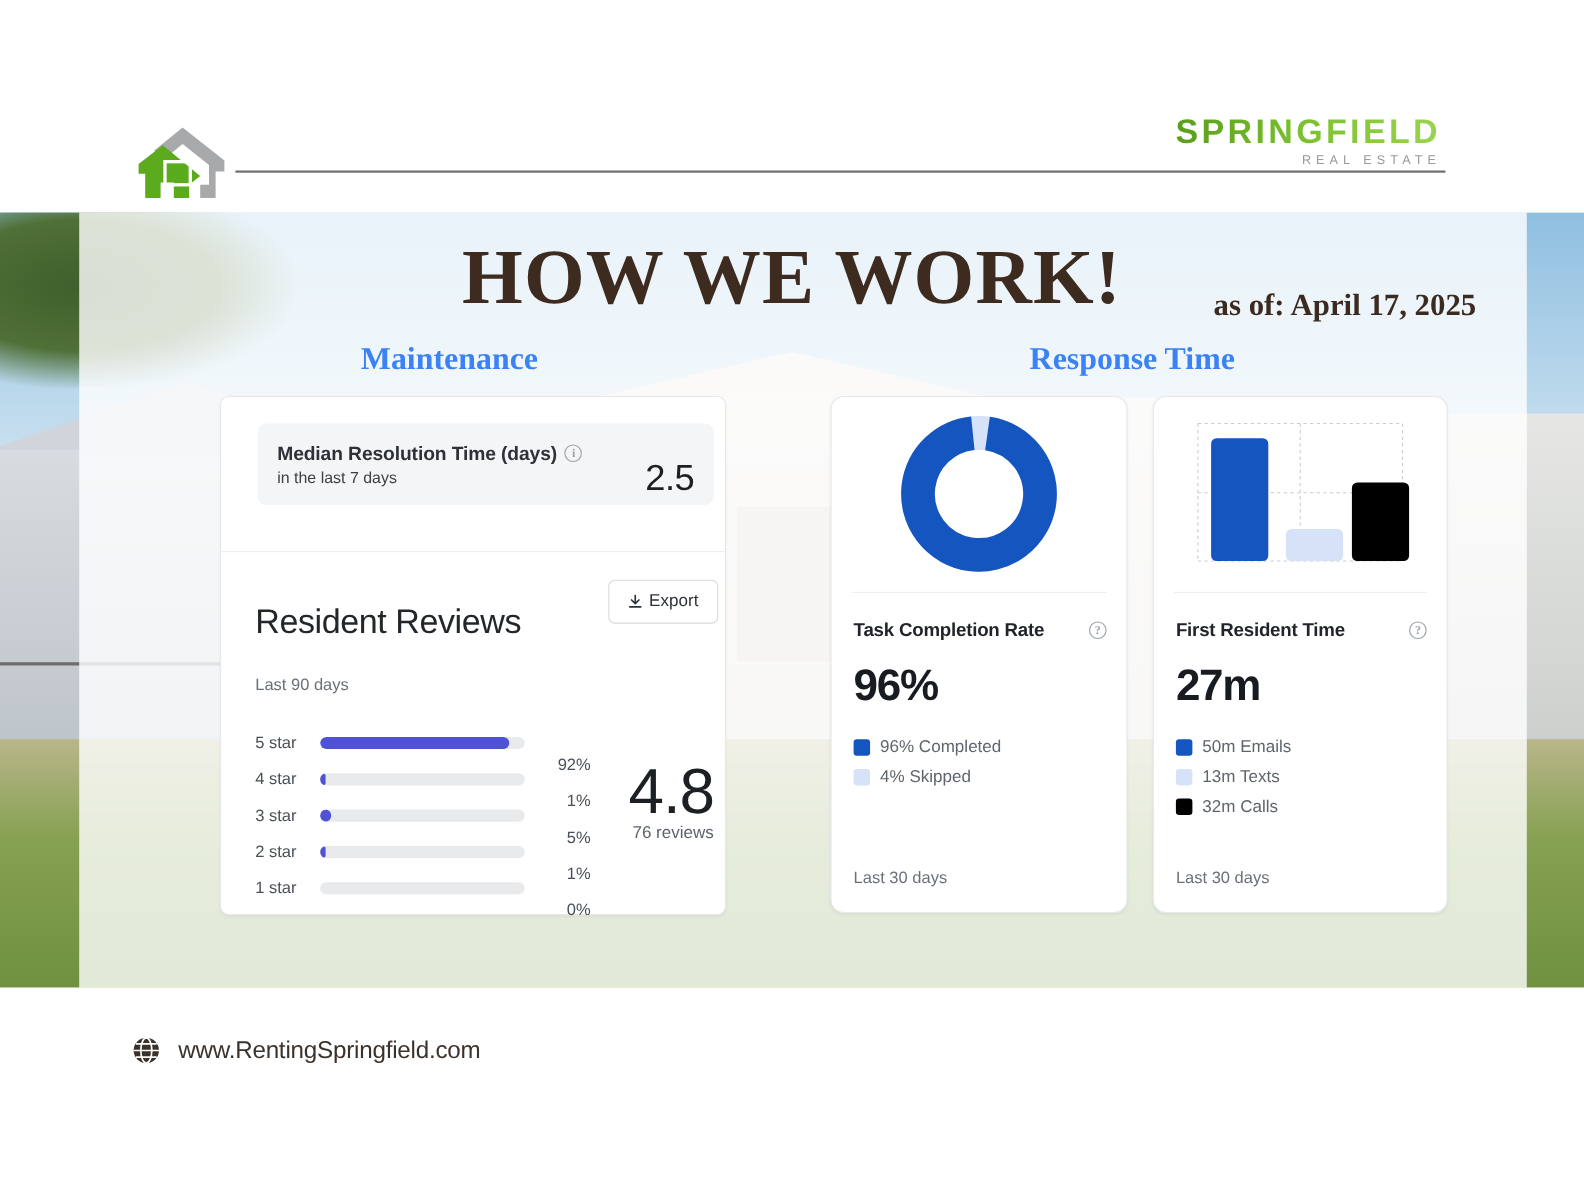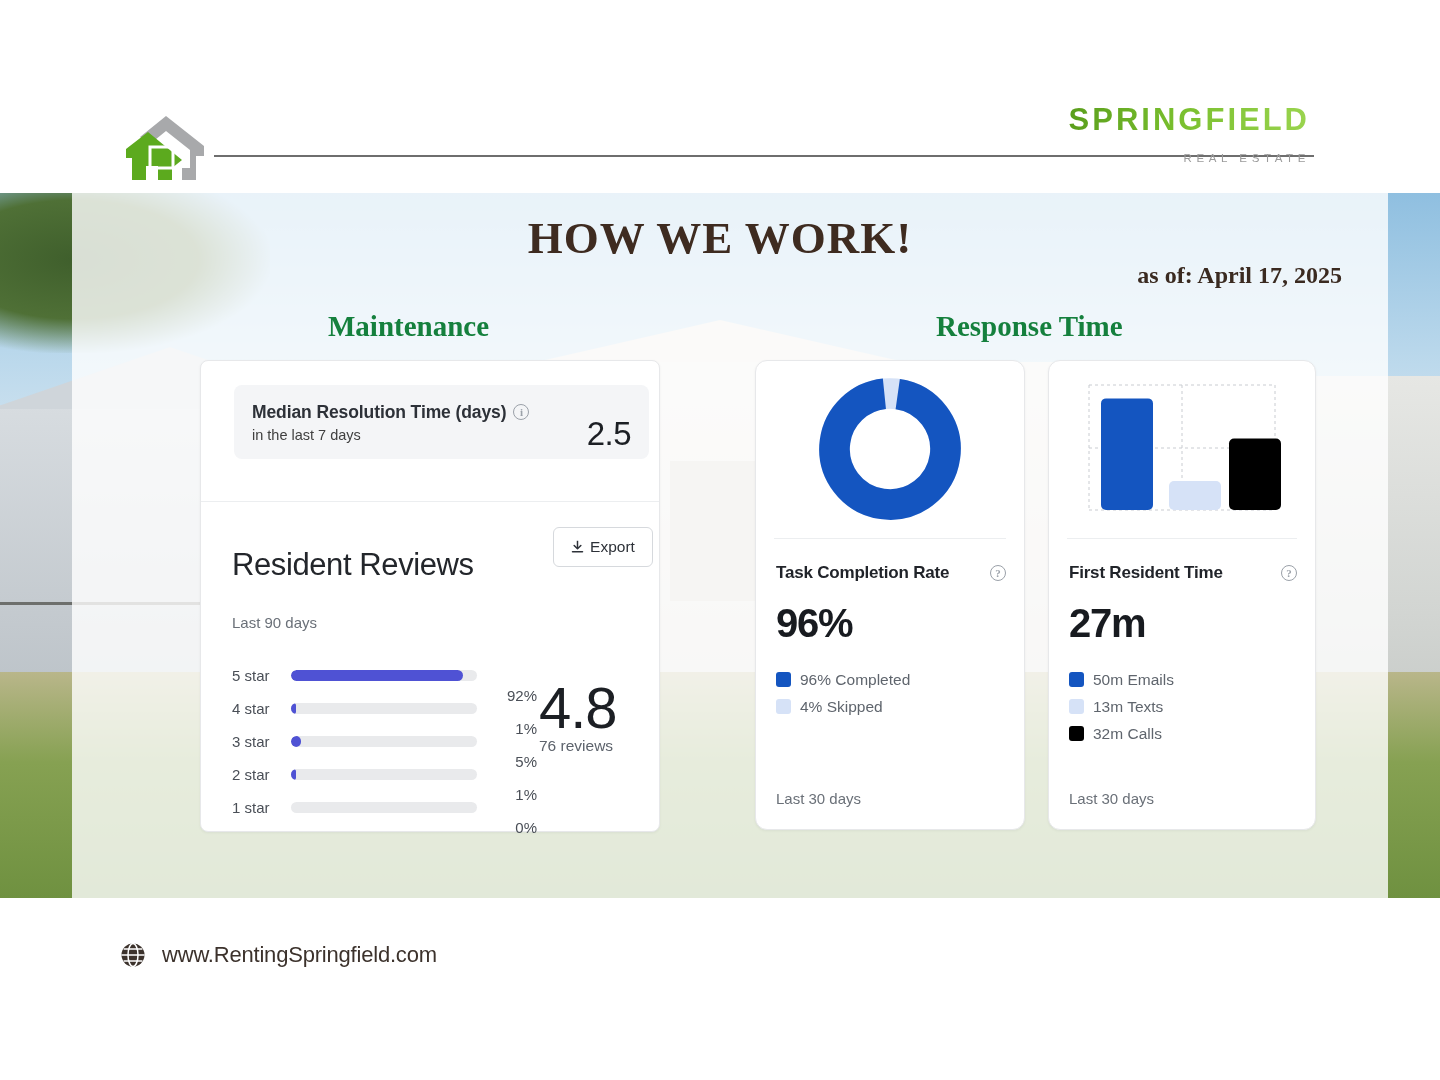--- a/index.html
+++ b/index.html
@@ -57,21 +57,21 @@
     font-size: 31px;
     font-weight: 700;
     letter-spacing: 3.0px;
     background: linear-gradient(90deg, #5a9e1c 0%, #79bf2e 45%, #9ad44f 100%);
     -webkit-background-clip: text;
     background-clip: text;
     color: transparent;
     white-space: nowrap;
   }
   .brand-sub {
-    margin-top: 18px;
+    margin-top: 6px;
     font-size: 11.5px;
     font-weight: 400;
     letter-spacing: 4.6px;
     color: #9a9a9a;
     white-space: nowrap;
   }
 
   
   .photo-band {
     position: absolute;
@@ -133,42 +133,42 @@
   }
 
   
   .main-title {
     position: absolute;
     left: 0; top: 212px;
     width: 1440px;
     text-align: center;
     font-family: "Liberation Serif", serif;
     font-weight: 700;
-    font-size: 45px;
+    font-size: 71px;
     letter-spacing: 1px;
     color: #3e2b20;
     z-index: 4;
   }
   .asof {
     position: absolute;
     right: 98px; top: 262px;
     font-family: "Liberation Serif", serif;
     font-weight: 700;
-    font-size: 24px;
+    font-size: 28px;
     color: #3a2a20;
     z-index: 4;
     text-align: center;
   }
   .section-title {
     position: absolute;
     top: 310px;
     font-family: "Liberation Serif", serif;
     font-weight: 700;
     font-size: 29px;
-    color: #15803d;
+    color: #3b82f6;
     z-index: 4;
   }
   .section-maintenance { left: 328px; }
   .section-response { left: 936px; }
 
   
   .card {
     position: absolute;
     background: #ffffff;
     border: 1px solid #e7e8ea;
@@ -306,23 +306,23 @@
     width: 46px;
     text-align: right;
     font-size: 15px;
     color: #4a4f57;
     margin-left: 14px;
     margin-top: 40px;
   }
 
   .rating-block {
     position: absolute;
-    left: 338px; top: 318px;
+    left: 338px; top: 330px;
     width: 110px;
-    text-align: left;
+    text-align: right;
   }
   .rating-value {
     font-size: 58px;
     font-weight: 400;
     color: #1c1f24;
     letter-spacing: -1px;
     line-height: 1;
   }
   .rating-count {
     margin-top: 0;

